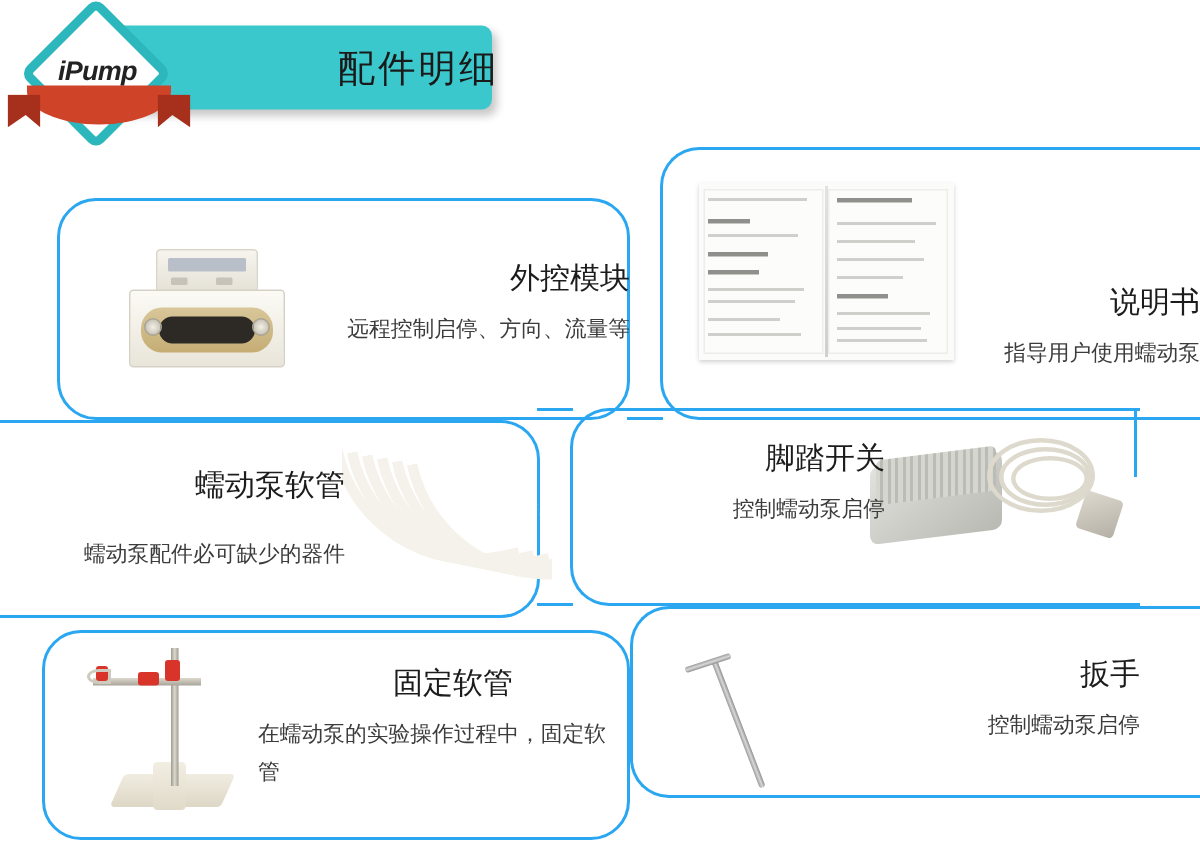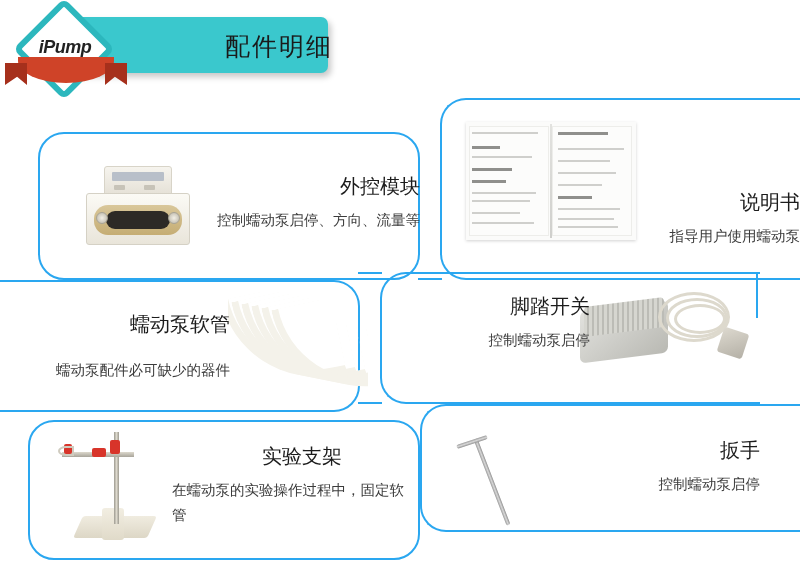--- a/index.html
+++ b/index.html
@@ -195,21 +195,21 @@
     <div class="mod-d1"></div>
       <div class="mod-d2"></div>
     <div class="mod-body"></div>
     <div class="mod-plate"></div>
     <div class="mod-slot"></div>
     <div class="mod-scr" style="left:10px;"></div>
     <div class="mod-scr" style="left:82px;"></div>
   </div>
   <div class="card-text t-center" style="left:200px;top:172px;width:220px;">
     <div class="c-title">外控模块</div>
-    <div class="c-sub" style="margin-top:8px;">控制蠕动泵启停、方向、流量等</div>
+    <div class="c-sub" style="margin-top:8px;">远程控制启停、方向、流量等</div>
   </div>
 
   <div class="art" style="left:466px;top:122px;width:172px;height:120px;">
     <div class="book">
       <div class="book-pg book-l"></div>
       <div class="book-pg book-r"></div>
       <div class="spine"></div>
       <div class="ln" style="top:10px;width:66px;"></div>
       <div class="ln b" style="top:24px;width:28px;"></div>
       <div class="ln" style="top:34px;width:60px;"></div>
@@ -267,21 +267,21 @@
     <div class="st-base"></div>
     <div class="st-base2"></div>
     <div class="st-rod"></div>
     <div class="st-arm"></div>
     <div class="st-clamp" style="left:52px;top:16px;"></div>
     <div class="st-clamp" style="left:34px;top:24px;width:14px;height:9px;"></div>
     <div class="st-clamp" style="left:6px;top:20px;width:8px;height:10px;"></div>
     <div class="st-jaw"></div>
   </div>
   <div class="card-text t-left" style="left:172px;top:442px;width:240px;">
-    <div class="c-title t-center" style="width:170px;">实验支架</div>
+    <div class="c-title t-center" style="width:170px;">固定软管</div>
     <div class="c-sub" style="margin-top:8px;width:238px;">在蠕动泵的实验操作过程中，固定软管</div>
   </div>
 
   <div class="art" style="left:452px;top:420px;width:110px;height:110px;">
     <div class="wr-long" style="left:38px;top:16px;"></div>
     <div class="wr-short" style="left:18px;top:6px;"></div>
   </div>
   <div class="card-text t-center" style="left:570px;top:436px;width:190px;">
     <div class="c-title">扳手</div>
     <div class="c-sub" style="margin-top:8px;">控制蠕动泵启停</div>

